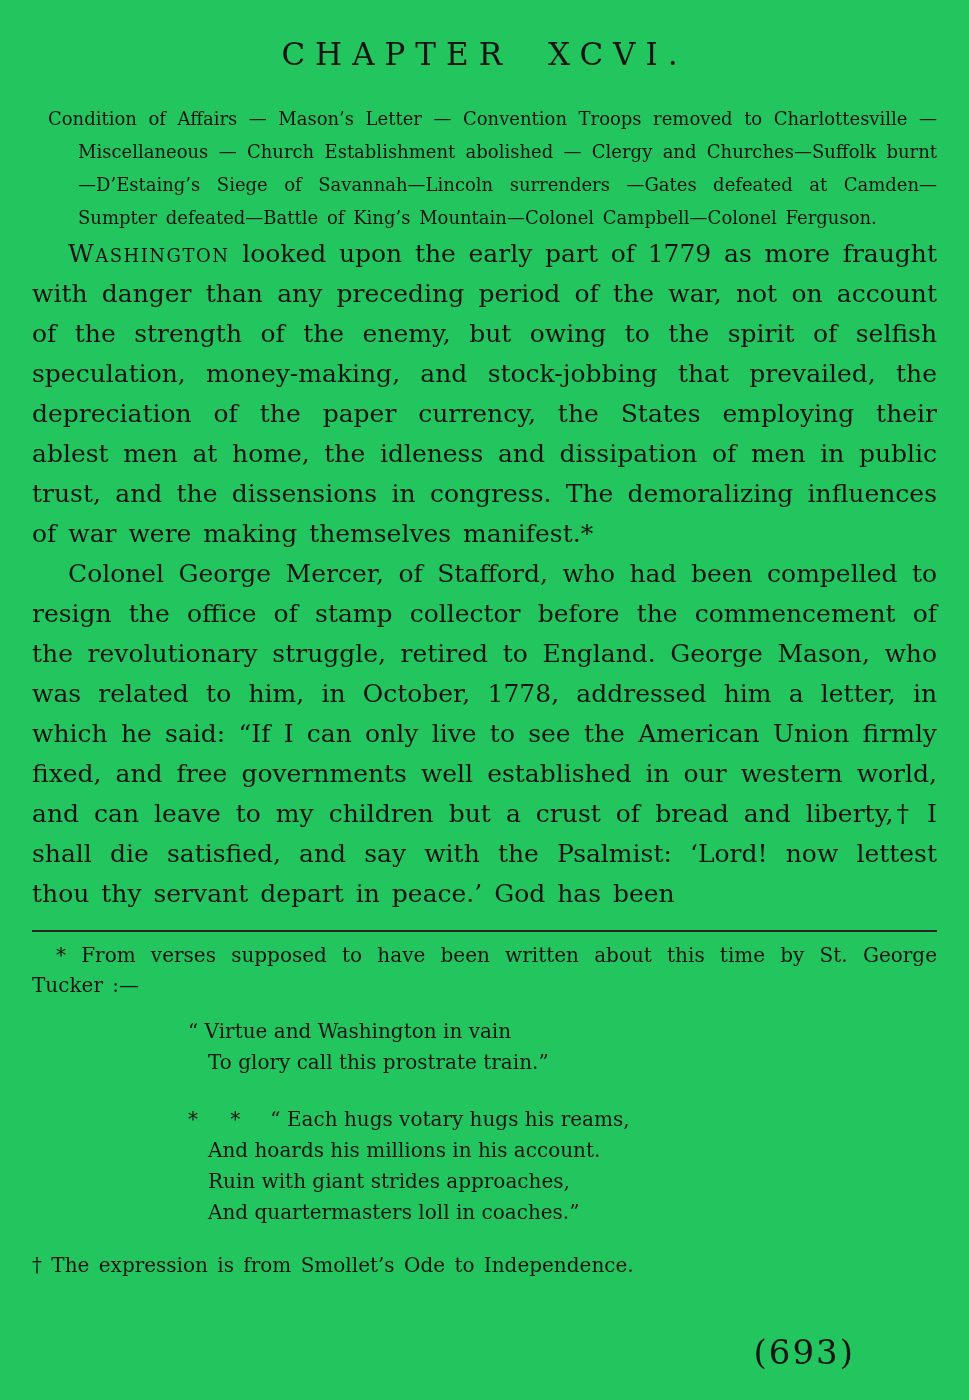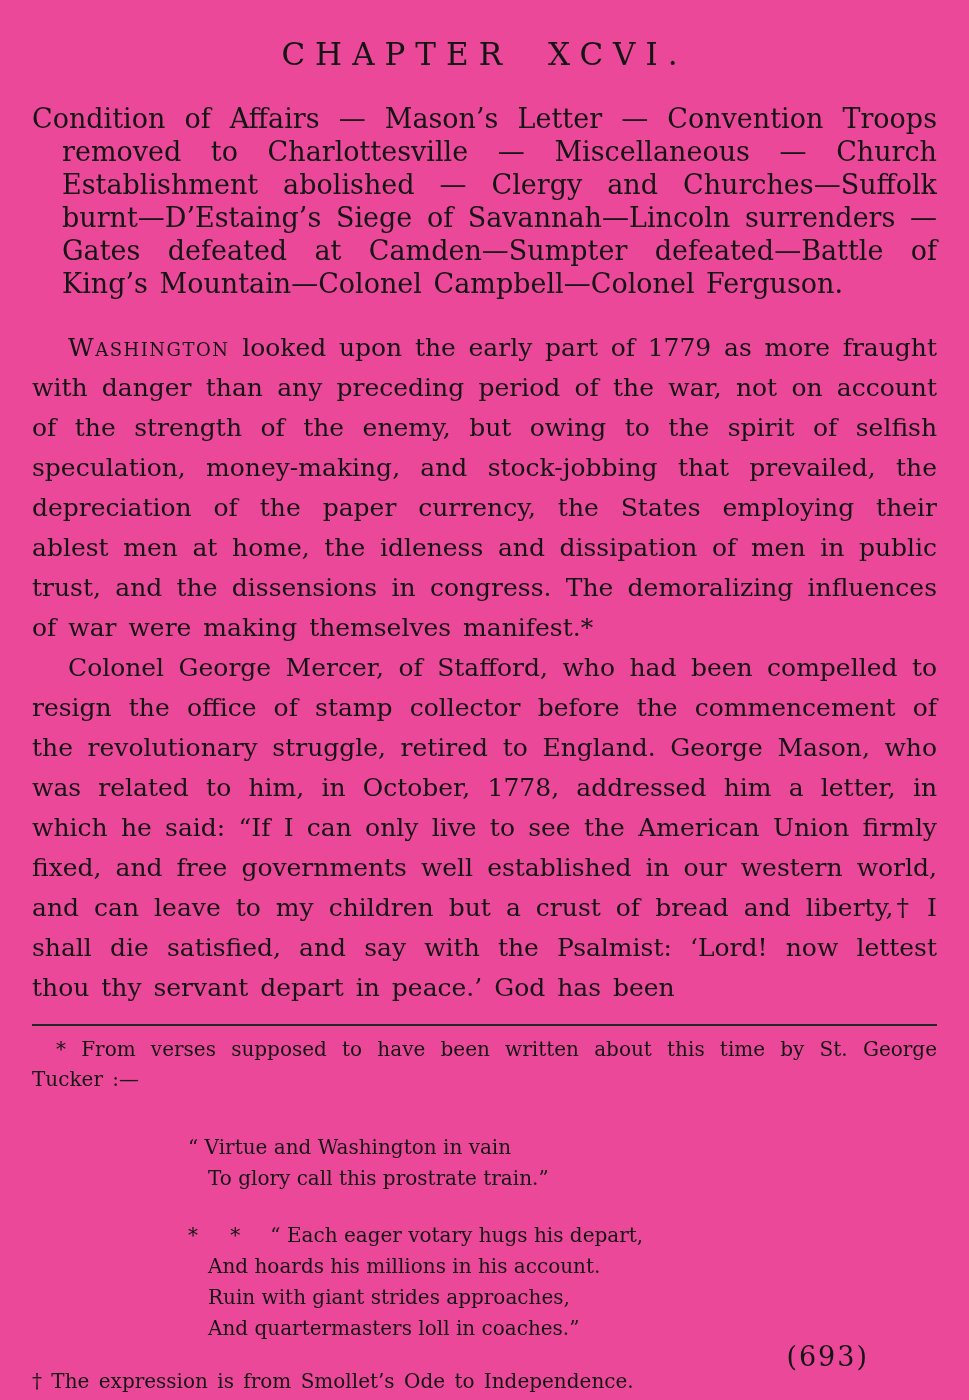--- a/index.html
+++ b/index.html
@@ -12,55 +12,55 @@
     height: 1400px;
     overflow: hidden;
     font-family: "DejaVu Serif", "Liberation Serif", serif;
     color: #151515;
   }
   .page {
     position: relative;
     box-sizing: border-box;
     width: 969px;
     height: 1400px;
-    background: #ec4899;
+    background: #22c55e;
     padding: 24px 32px 0 32px;
   }
   .chapter-title {
     margin: 12px 0 0 0;
     text-align: center;
     font-size: 31px;
     font-weight: 500;
     letter-spacing: 10px;
     word-spacing: 16px;
   }
   .chapter-year {
     margin-top: 34px;
     text-align: center;
     font-size: 20px;
     font-weight: 700;
     letter-spacing: 2px;
   }
   .synopsis {
-    margin: 30px 0 0 0;
-    font-size: 27px;
+    margin: 30px 0 0 16px;
+    font-size: 18px;
     line-height: 33px;
     text-align: justify;
     padding-left: 30px;
     text-indent: -30px;
     word-spacing: 3px;
   }
   .bodytext {
     margin: 0;
     font-size: 25px;
     line-height: 40px;
     text-align: justify;
     word-spacing: 4px;
   }
-  .para1 { margin-top: 28px; text-indent: 36px; }
+  .para1 { text-indent: 36px; }
   .para2 { margin-top: 0; text-indent: 36px; }
   .smallcaps {
     font-variant: small-caps;
     letter-spacing: 1.5px;
   }
   .rule {
     margin-top: 16px;
     border: 0;
     border-top: 2px solid #262626;
     width: 100%;
@@ -70,37 +70,37 @@
     line-height: 30px;
   }
   .footnote {
     margin: 0;
     text-align: justify;
     word-spacing: 3px;
   }
   .fn-first { margin-top: 4px; text-indent: 24px; }
   .fn-last  { margin-top: 22px; }
   .verse {
-    margin-top: 38px;
+    margin-top: 16px;
     margin-left: 156px;
     font-size: 20px;
     line-height: 31px;
   }
   .verse .vcont { margin-left: 20px; }
   .verse2 { margin-top: 26px; margin-left: 156px; }
   .verse2 .marker {
     display: inline-block;
     word-spacing: 26px;
     margin-right: 30px;
   }
   .page-number {
     position: absolute;
-    right: 100px;
+    right: 114px;
     bottom: 28px;
-    font-size: 27px;
+    font-size: 34px;
     letter-spacing: 2px;
   }
 </style>
 </head>
 <body>
 
 <div class="page">
 
   <h1 class="chapter-title">CHAPTER XCVI.</h1>
 
@@ -116,21 +116,21 @@
   <div class="footnotes">
 
     <p class="footnote fn-first">* From verses supposed to have been written about this time by St. George Tucker :—</p>
 
     <div class="verse verse1">
       <div>“ Virtue and Washington in vain</div>
       <div class="vcont">To glory call this prostrate train.”</div>
     </div>
 
     <div class="verse verse2">
-      <div><span class="marker">* *</span><span>“ Each eager votary hugs his depart,</span></div>
+      <div><span class="marker">* *</span><span>“ Each hugs votary hugs his reams,</span></div>
       <div class="vcont">And hoards his millions in his account.</div>
       <div class="vcont">Ruin with giant strides approaches,</div>
       <div class="vcont">And quartermasters loll in coaches.”</div>
     </div>
 
     <p class="footnote fn-last">† The expression is from Smollet’s Ode to Independence.</p>
 
   </div>
 
   <div class="page-number">(693)</div>

